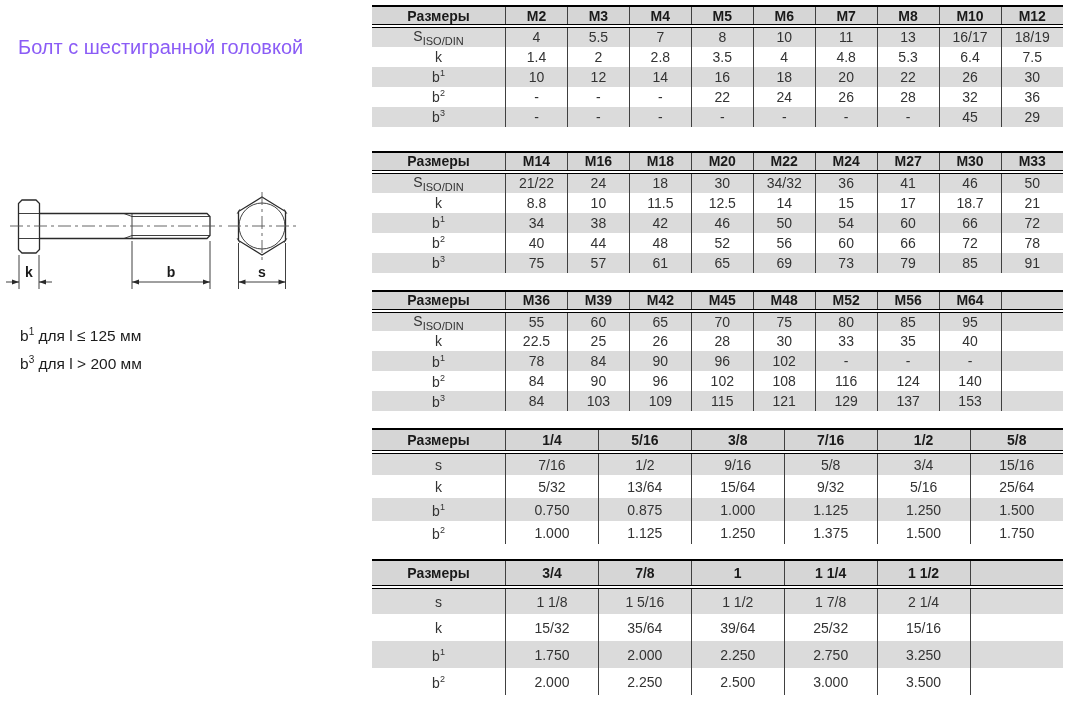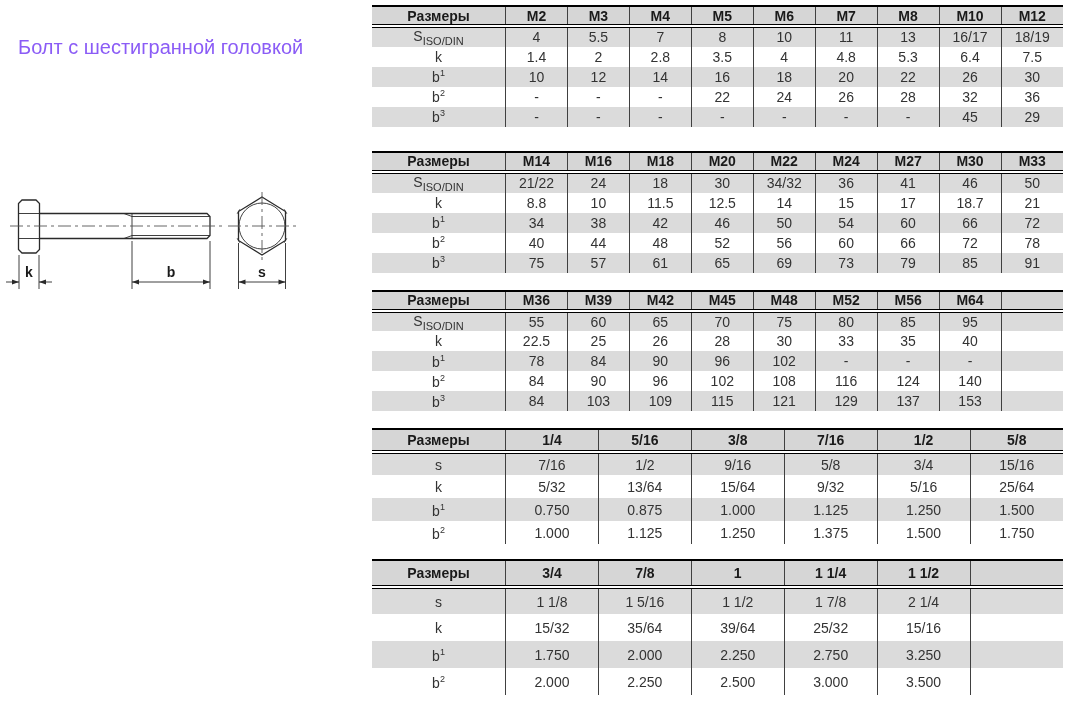--- a/index.html
+++ b/index.html
@@ -115,20 +115,22 @@
       <line class="dim" x1="285.5" y1="58" x2="285.5" y2="104"></line>
       <line class="dim" x1="238.5" y1="97" x2="285.5" y2="97"></line>
       <polygon class="arr" points="238.5,97 245.5,94.6 245.5,99.4"></polygon>
       <polygon class="arr" points="285.5,97 278.5,94.6 278.5,99.4"></polygon>
       <text class="dimtxt" x="262" y="92">s</text>
     </g>
   </svg>
 </div>
 
 <div class="footnotes">
+  <div><span>b</span><sup>1</sup><span> для l ≤ 125 мм</span></div>
+  <div><span>b</span><sup>3</sup><span> для l &gt; 200 мм</span></div>
 </div>
 
 <div class="tables-col" id="tables">
     <table class="t-sm">
       <thead>
         <tr>
           <th>Размеры</th>
           <th>M2</th>
           <th>M3</th>
           <th>M4</th>

